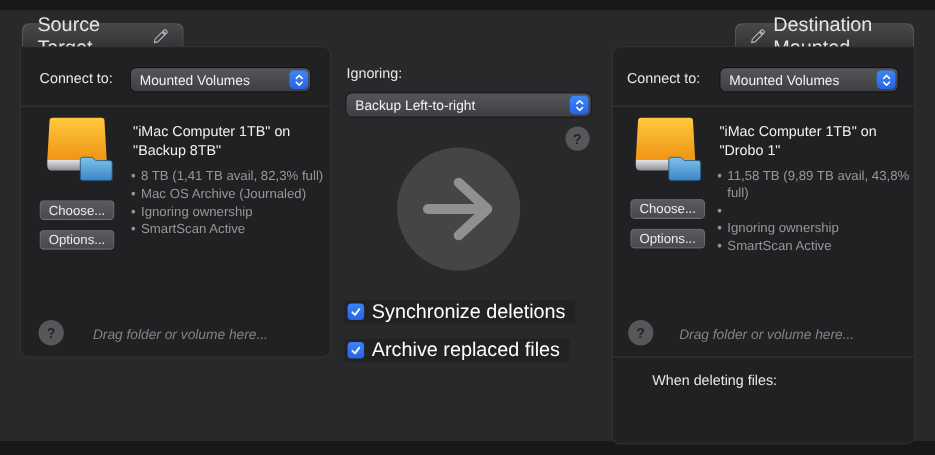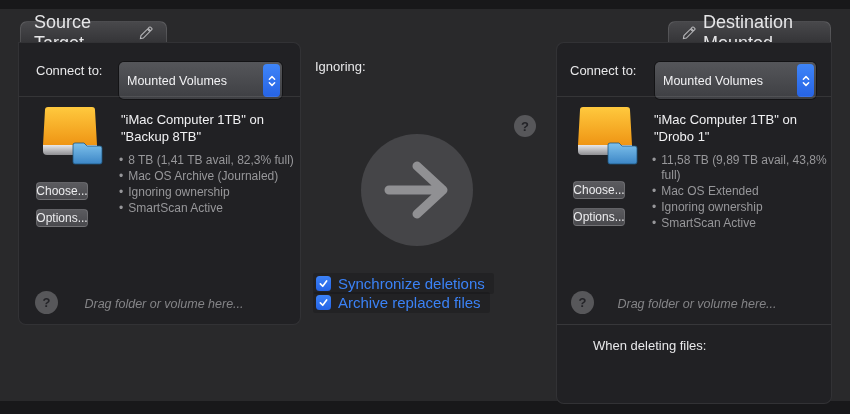--- a/index.html
+++ b/index.html
@@ -13,47 +13,47 @@
   .tab { position:absolute; top:21px; height:22px; background:linear-gradient(#48484b,#343437);
          border:1px solid rgba(255,255,255,0.12); border-bottom:none; border-radius:7px 7px 0 0;
          display:flex; align-items:center; gap:7px; padding:0 13px; color:#e6e6e8; font-size:18px; }
   .panel { position:absolute; background:#212124; border:1px solid rgba(255,255,255,0.08); border-radius:8px;text-decoration:underline; }
   #source-panel { left:18px; top:42px; width:283px; height:283px; border-top-left-radius:0; }
   #dest-panel   { left:556px; top:42px; width:276px; height:362px; border-top-right-radius:0; }
 
   .connect-divider { position:absolute; left:0; right:0; top:53px; border-top:1px solid rgba(255,255,255,0.09); }
   .lbl { position:absolute; color:#e8e8ea; font-size:13px; white-space:nowrap; }
 
-  .popup { position:absolute; height:37px; background:linear-gradient(#55565a,#3e3f43);
+  .popup { position:absolute; height:21px; background:linear-gradient(#55565a,#3e3f43);
            border-radius:5px; display:flex; align-items:center; padding:0 24px 0 8px;
            color:#f2f2f4; font-size:12.5px; white-space:nowrap; box-shadow:0 0 0 1px rgba(0,0,0,0.4); }
   .stepper { position:absolute; right:2px; top:2px; bottom:2px; width:17px; border-radius:4px;
              background:linear-gradient(#3f85f8,#2663e5); display:flex; align-items:center; justify-content:center; }
 
   .vol-title { position:absolute; width:180px; color:#f1f1f3; font-size:13px; line-height:17px; }
   .bullets { position:absolute; width:182px; color:#97979a; font-size:12px; line-height:15px; list-style:none; }
   .bullets li { display:flex; gap:5px; margin-bottom:1px; }
   .bullets .dot { flex:0 0 auto; }
 
-  .small-btn { position:absolute; width:52px; height:18px; background:linear-gradient(#5b5b5f,#49494d);
+  .small-btn { position:absolute; width:68px; height:18px; background:linear-gradient(#5b5b5f,#49494d);
                border:1px solid rgba(255,255,255,0.14); border-radius:4px; color:#ececee; font-size:12px;
                display:flex; align-items:center; justify-content:center; cursor:default; }
 
   .help-circle { position:absolute; width:23px; height:23px; border-radius:50%; background:#57575a;
                  color:#232327; font-weight:bold; font-size:13px; display:flex; align-items:center; justify-content:center; }
   .drag-hint { position:absolute; font-style:italic; color:#848487; font-size:12.5px; text-align:center; white-space:nowrap; }
 
   .big-circle { position:absolute; left:361px; top:134px; width:112px; height:112px; border-radius:50%;
                 background:#454548; display:flex; align-items:center; justify-content:center; }
 
   .check-row { position:absolute; left:313px; height:21px; display:flex; align-items:center; gap:7px;
                background:rgba(0,0,0,0.15); padding:0 9px 0 3px; border-radius:2px; }
   .checkbox { width:15px; height:15px; border-radius:3.5px; background:linear-gradient(#3c82f7,#2564e6);
               display:flex; align-items:center; justify-content:center; }
-  .check-label { color:#3b82f6; font-size:15px; white-space:nowrap; }
+  .check-label { color:#ffffff; font-size:18px; white-space:nowrap; }
 
   .section-divider { position:absolute; left:0; right:0; border-top:1px solid rgba(255,255,255,0.10); }
   svg { display:block; }
 </style>
 </head>
 <body>
 
 <div id="stage">
   <div class="band" id="band-top"></div>
   <div class="band" id="band-bottom"></div>
@@ -132,39 +132,47 @@
     </ul>
 
     <div class="small-btn" style="left:17px; top:139px;">Choose...</div>
     <div class="small-btn" style="left:17px; top:166px;">Options...</div>
 
     <div class="help-circle" style="left:16px; top:248px;">?</div>
     <div class="drag-hint" style="left:55px; top:254px; width:180px;">Drag folder or volume here...</div>
   </div>
 
   <span class="lbl" style="left:315px; top:59px;">Ignoring:</span>
+  <div class="popup" style="left:315px; top:85px; width:222px;">
+    <span>Backup Left-to-right</span>
+    <span class="stepper">
+      <svg width="10" height="14" viewBox="0 0 10 16">
+          <path d="M2 6 L5 3 L8 6 M2 10 L5 13 L8 10" stroke="#fff" stroke-width="1.7" fill="none" stroke-linecap="round" stroke-linejoin="round"></path>
+        </svg>
+    </span>
+  </div>
   <div class="help-circle" style="left:514px; top:115px; width:22px; height:22px;">?</div>
 
   <div class="big-circle">
     <span>
       <svg width="100" height="100" viewBox="0 0 100 100">
         <path d="M22 50 H72 M50 26 L76 50 L50 74" stroke="#909093" stroke-width="9" fill="none" stroke-linecap="round" stroke-linejoin="round"></path>
       </svg>
     </span>
   </div>
 
   <div class="check-row" style="top:273px;">
     <span class="checkbox">
       <svg width="11" height="11" viewBox="0 0 14 14">
           <path d="M3 7.5 L6 10.5 L11 3.8" stroke="#fff" stroke-width="2.1" fill="none" stroke-linecap="round" stroke-linejoin="round"></path>
         </svg>
     </span>
     <span class="check-label">Synchronize deletions</span>
   </div>
-  <div class="check-row" style="top:292px;">
+  <div class="check-row" style="top:308px;">
     <span class="checkbox">
       <svg width="11" height="11" viewBox="0 0 14 14">
           <path d="M3 7.5 L6 10.5 L11 3.8" stroke="#fff" stroke-width="2.1" fill="none" stroke-linecap="round" stroke-linejoin="round"></path>
         </svg>
     </span>
     <span class="check-label">Archive replaced files</span>
   </div>
 
   <div class="panel" id="dest-panel">
     <span class="lbl" style="left:13px; top:20px;">Connect to:</span>
@@ -188,21 +196,20 @@
 
     <div class="vol-title" style="left:97px; top:68px;">"iMac Computer 1TB" on "Drobo 1"</div>
 
     <ul class="bullets" style="left:95px; top:110px;">
       <li>
           <span class="dot">•</span>
           <span>11,58 TB (9,89 TB avail, 43,8% full)</span>
         </li>
       <li>
           <span class="dot">•</span>
-          <span>Mac OS Extended</span>
         </li>
       <li>
           <span class="dot">•</span>
           <span>Ignoring ownership</span>
         </li>
       <li>
           <span class="dot">•</span>
           <span>SmartScan Active</span>
         </li>
     </ul>

